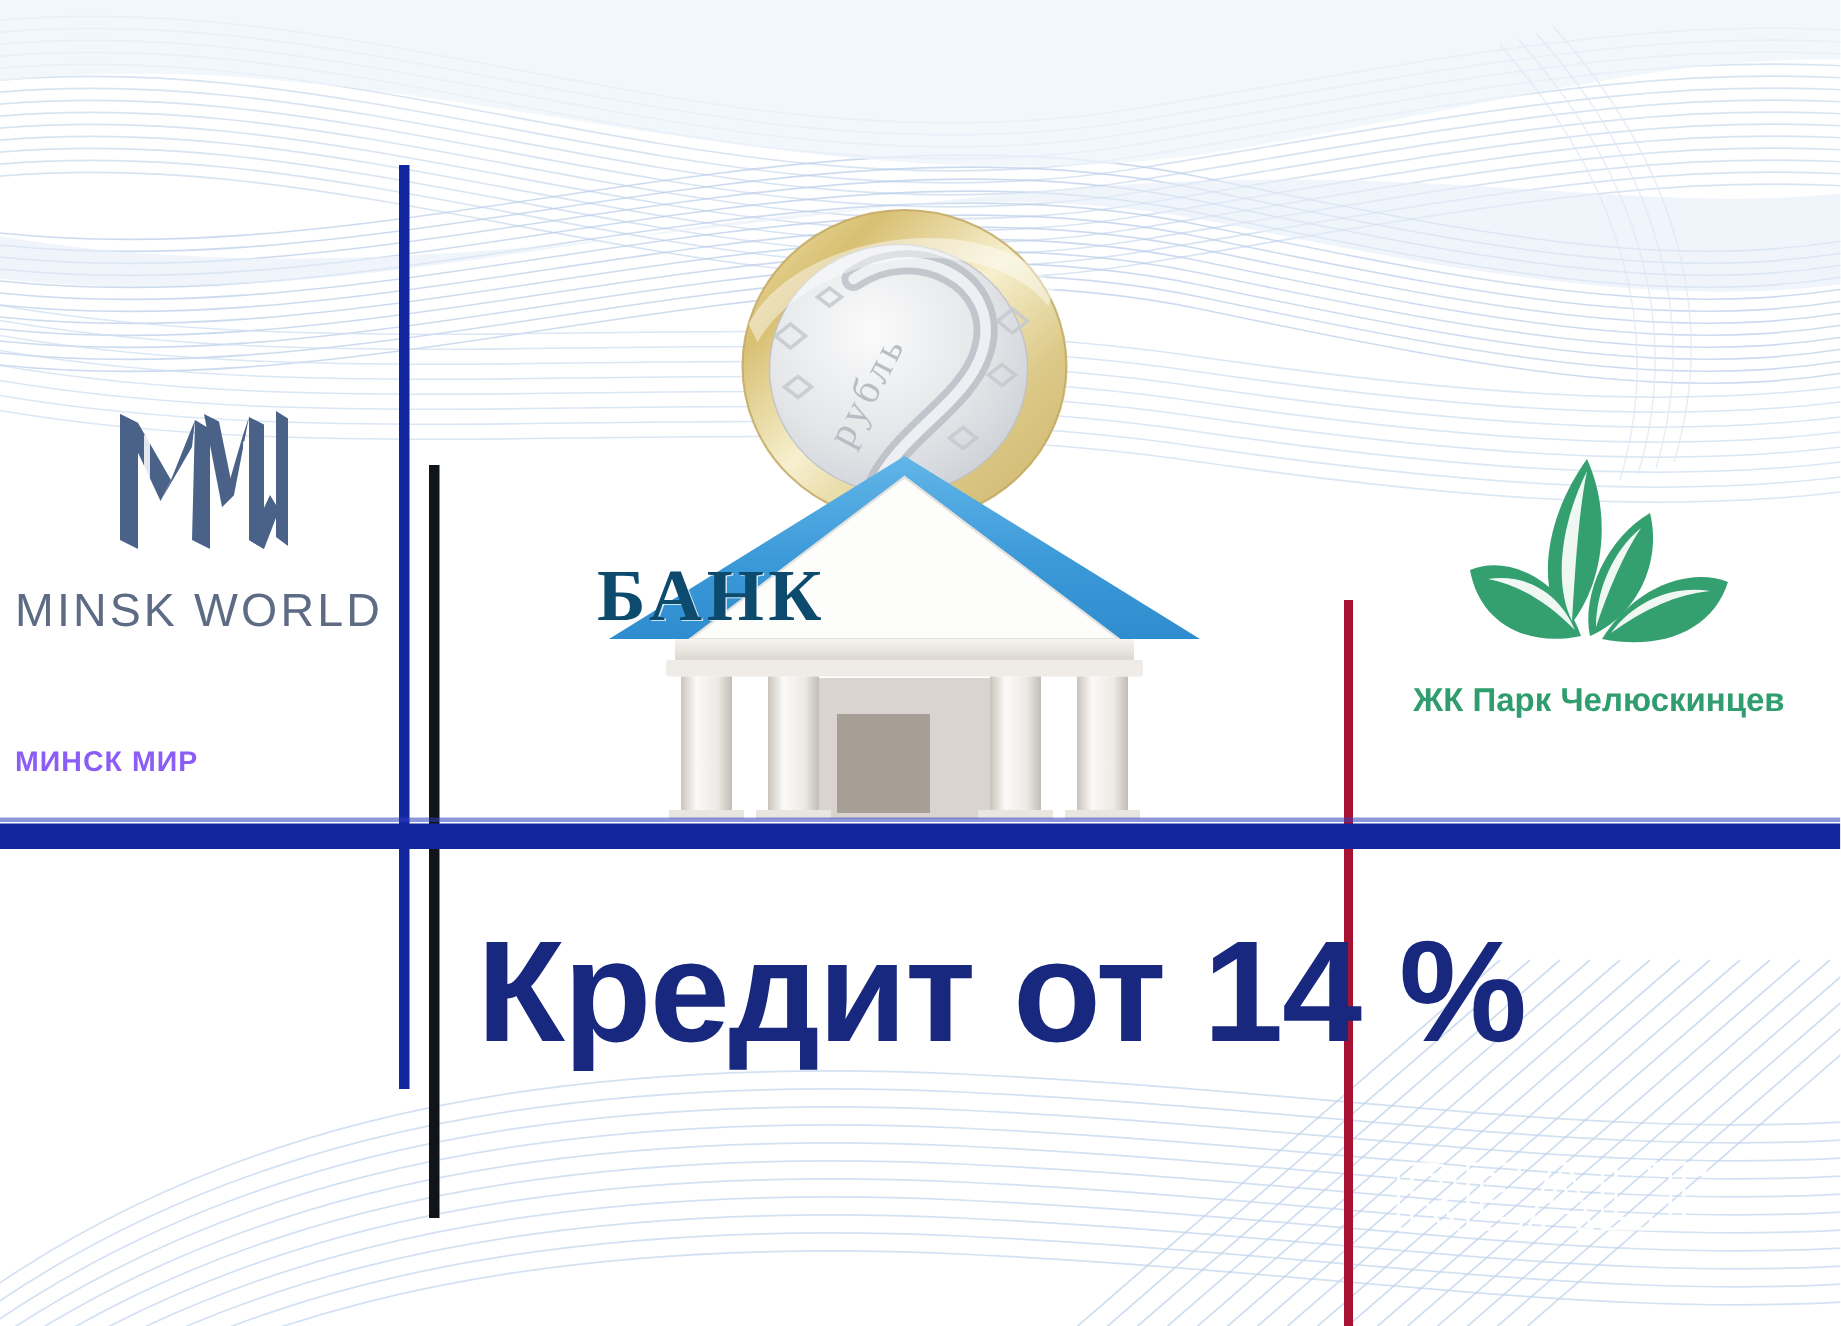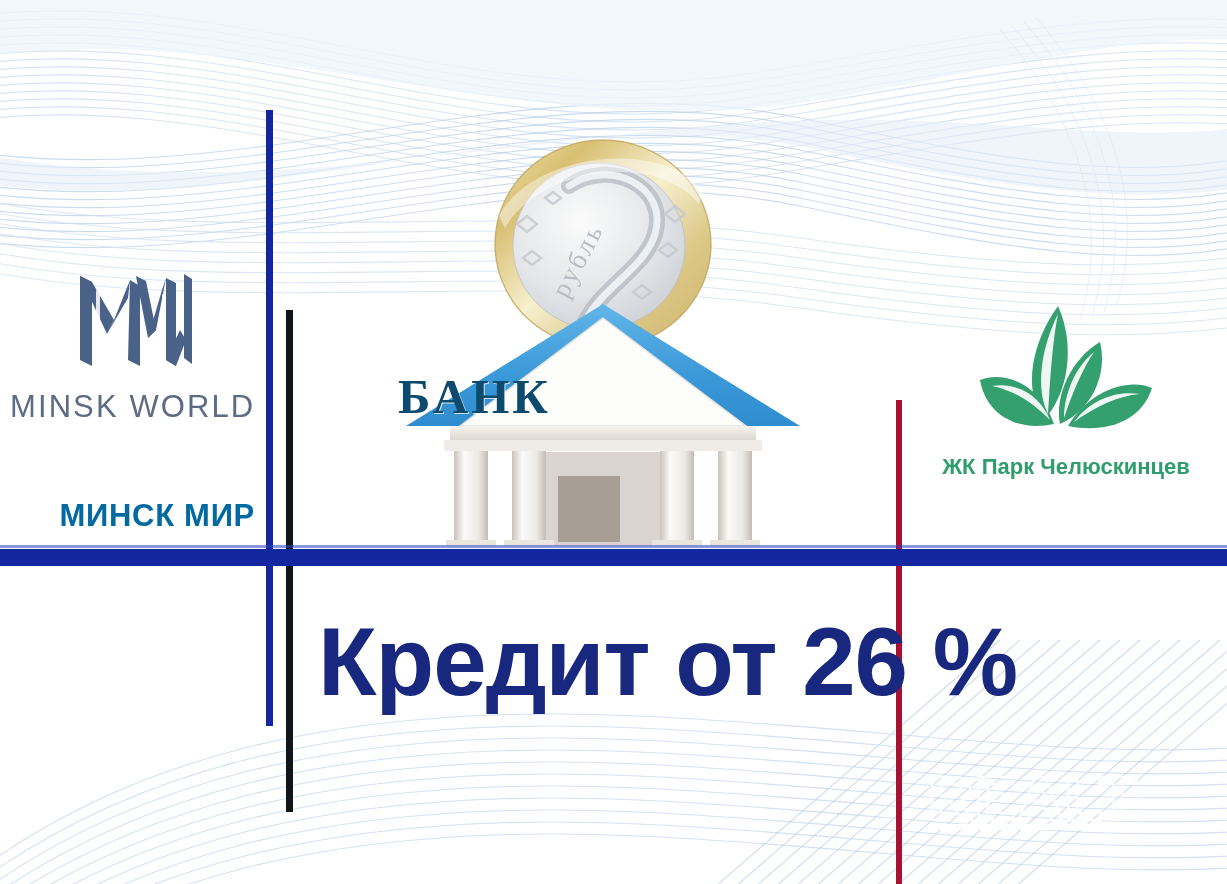--- a/index.html
+++ b/index.html
@@ -33,22 +33,22 @@
     background:#a81232;
   }
   
   .mw-block{position:absolute;left:10px;top:268px;width:245px;text-align:center;}
   .mw-mark{width:118px;height:105px;display:block;margin:0 auto 18px auto;}
   .mw-wordmark{
     font-size:31px;font-weight:400;letter-spacing:2.1px;
     color:#5d6b84;line-height:1;white-space:nowrap;margin-top:17px;
   }
   .mw-ru{
-    position:absolute;left:10px;top:498px;width:245px;text-align:right;
-    font-size:31px;font-weight:700;letter-spacing:.7px;color:#0369a1;white-space:nowrap;
+    position:absolute;left:10px;top:498px;width:245px;text-align:left;
+    font-size:19px;font-weight:700;letter-spacing:.7px;color:#8b5cf6;white-space:nowrap;
   }
   
   .mayak{
     position:absolute;left:14px;top:608px;width:250px;text-align:center;
     font-size:37px;font-weight:700;color:#8a6313;
     font-family:"Liberation Serif", serif;
     white-space:nowrap;letter-spacing:0px;
   }
   
   .chel-block{position:absolute;left:905px;top:298px;width:322px;text-align:center;}
@@ -75,21 +75,20 @@
     color:#18287f;letter-spacing:-1px;white-space:nowrap;
     line-height:1.05;
   }
   
   .watermark{
     position:absolute;left:928px;top:762px;
     font-size:63px;font-weight:700;letter-spacing:1px;
     color:rgba(255,255,255,0);
     -webkit-text-stroke:2px rgba(255,255,255,.95);
     white-space:nowrap;
-    text-decoration:underline;
   }
 </style>
 </head>
 <body>
 
 <div id="poster">
 
   <svg class="wave-layer" viewBox="0 0 1227 884" preserveAspectRatio="none">
     <defs>
       <g id="topfan">
@@ -320,17 +319,17 @@
       </g>
     </svg>
     <div class="chel-label">ЖК Парк Челюскинцев</div>
   </div>
 
   <div class="rule-v-blue"></div>
   <div class="rule-v-black"></div>
   <div class="rule-v-red"></div>
   <div class="rule-h-blue"></div>
 
-  <div class="headline">Кредит от 26 %</div>
+  <div class="headline">Кредит от 14 %</div>
 
   <div class="watermark">REALT</div>
 
 </div>
 
 </body></html>

